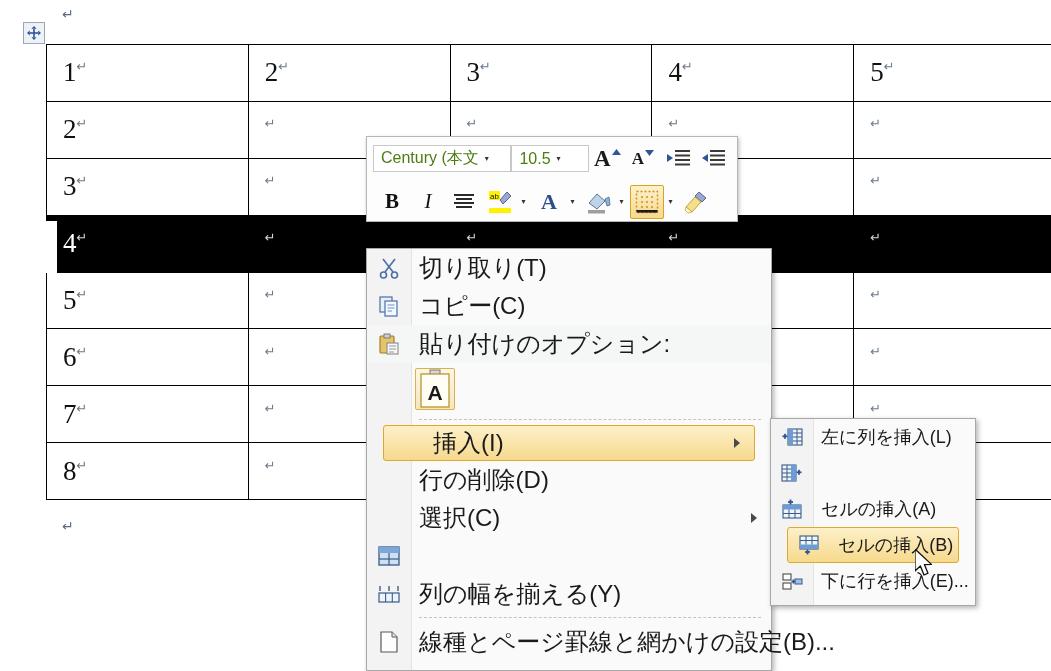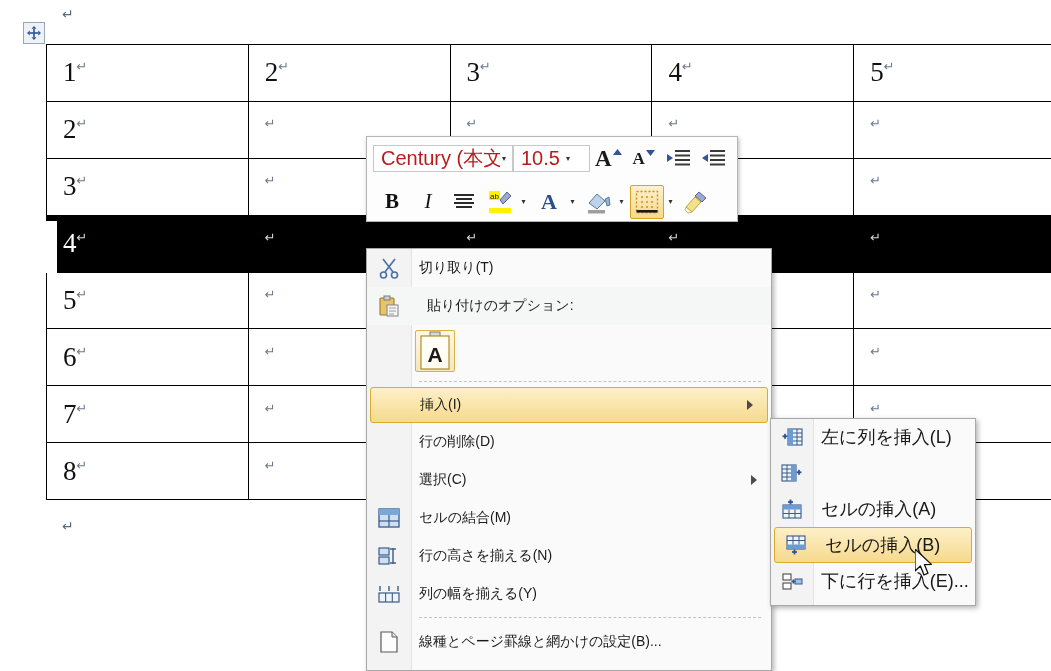--- a/index.html
+++ b/index.html
@@ -51,21 +51,21 @@
     background:#fdfdfd;border:1px solid #b6b6b6;
     box-shadow:1px 2px 4px rgba(0,0,0,.28);
     box-sizing:border-box;z-index:20;
   }
   .mt-row{display:flex;align-items:center;height:43px;padding:0 6px;box-sizing:border-box;}
   .mt-combo{
     height:27px;border:1px solid #c8c8c8;background:#fff;
     display:flex;align-items:center;box-sizing:border-box;
   }
   .mt-combo .ctext{
-    font-size:20px;color:#b91c1c;padding:0 4px 0 7px;white-space:nowrap;overflow:hidden;
+    font-size:16px;color:#4d7c0f;padding:0 4px 0 7px;white-space:nowrap;overflow:hidden;
     font-family:"Liberation Sans","DejaVu Sans",sans-serif;
   }
   .mt-combo .carrow{font-size:8px;color:#333;padding:0 6px 0 2px;}
   #font-combo{width:140px;}
   #size-combo{width:78px;}
   .mt-btn{
     width:34px;height:34px;display:flex;align-items:center;justify-content:center;
     margin-left:2px;border:1px solid transparent;box-sizing:border-box;border-radius:2px;
   }
   .mt-btn.active{border:1px solid #d9a41c;background:linear-gradient(#fdf1cd,#f7d88d);}
@@ -83,34 +83,33 @@
     box-shadow:2px 2px 5px rgba(0,0,0,.3);
     box-sizing:border-box;z-index:30;
   }
   #ctx-menu .gutter{
     position:absolute;left:0;top:0;width:44px;height:100%;
     background:#f3f3f3;border-right:1px solid #e3e3e3;
   }
   .mi{
     position:relative;display:flex;align-items:center;height:38px;z-index:2;
     font-family:"Liberation Sans","DejaVu Sans",sans-serif;
-    font-size:14px;color:#1a1a1a;box-sizing:border-box;
+    font-size:24px;color:#1a1a1a;box-sizing:border-box;
   }
   .mi .ico{width:44px;height:38px;display:flex;align-items:center;justify-content:center;flex:0 0 44px;}
   .mi .lbl{padding-left:8px;white-space:nowrap;}
   .mi .sub-arrow{position:absolute;right:14px;top:50%;transform:translateY(-50%);
      width:0;height:0;border-left:6px solid #4a4a4a;border-top:5px solid transparent;border-bottom:5px solid transparent;}
   .mi.highlight{
     background:#f5f7f7;
-    gap:8px;
   }
   .mi.selected{
     background:linear-gradient(#fdf0c8,#f6d98d);
     border:1px solid #dcab2d;border-radius:3px;
-    margin:0 3px;height:36px;
+    margin:0 16px;height:36px;
   }
   .mi.selected .ico{flex:0 0 41px;width:41px;}
   .sep{height:1px;margin:4px 10px 4px 52px;border-top:1px dashed #c3c3c3;z-index:2;position:relative;}
   .paste-gallery{display:flex;align-items:center;height:52px;padding-left:48px;position:relative;z-index:2;}
   .paste-item{
     width:40px;height:42px;border:1px solid #d8b34a;background:linear-gradient(#fdf6e3,#f6e6bd);
     display:flex;align-items:flex-end;justify-content:center;box-sizing:border-box;border-radius:2px;
   }
 
   
@@ -337,20 +336,34 @@
         <line x1="5" y1="2" x2="15" y2="15"></line>
             <line x1="17" y1="2" x2="7" y2="15"></line>
         <circle cx="5.5" cy="18" r="3"></circle>
             <circle cx="16.5" cy="18" r="3"></circle>
           </g>
         </svg>
     </span>
     <span class="lbl">切り取り(T)</span>
   </div>
 
+  <div class="mi">
+    <span class="ico">
+      <svg width="22" height="22" viewBox="0 0 22 22">
+        <rect x="2" y="2" width="12" height="15" fill="#e8f0fa" stroke="#4a6fa5" stroke-width="1.2"></rect>
+        <rect x="7" y="6" width="12" height="15" fill="#f5f9ff" stroke="#4a6fa5" stroke-width="1.2"></rect>
+        <g stroke="#6e8fc0" stroke-width="1">
+            <line x1="9.5" y1="10" x2="16.5" y2="10"></line>
+            <line x1="9.5" y1="13" x2="16.5" y2="13"></line>
+            <line x1="9.5" y1="16" x2="14" y2="16"></line>
+          </g>
+      </svg>
+    </span>
+    <span class="lbl">コピー(C)</span>
+  </div>
 
   <div class="mi highlight">
     <span class="ico">
       <svg width="22" height="22" viewBox="0 0 22 22">
         <rect x="2" y="3" width="14" height="17" fill="#e6c46a" stroke="#9a7a22" stroke-width="1.1" rx="1"></rect>
         <rect x="6" y="1" width="6" height="4" fill="#cfcfcf" stroke="#7a7a7a" stroke-width="1"></rect>
         <rect x="9" y="10" width="11" height="11" fill="#f7f7f7" stroke="#8a8a8a" stroke-width="1.1"></rect>
         <g stroke="#9a9a9a" stroke-width="1">
             <line x1="11" y1="13" x2="18" y2="13"></line>
             <line x1="11" y1="16" x2="18" y2="16"></line>
@@ -392,35 +405,22 @@
 
   <div class="mi">
     <span class="ico">
       <svg width="22" height="20" viewBox="0 0 22 20">
         <rect x="1" y="1" width="20" height="18" fill="#cfe0f2" stroke="#3a5a88" stroke-width="1.3"></rect>
         <rect x="1" y="1" width="20" height="6" fill="#7ba6d8"></rect>
         <line x1="11" y1="7" x2="11" y2="19" stroke="#3a5a88" stroke-width="1.2"></line>
         <line x1="1" y1="13" x2="21" y2="13" stroke="#3a5a88" stroke-width="1.2"></line>
       </svg>
     </span>
-    <span class="lbl">セルの結合(M)</span>
-  </div>
-
-  <div class="mi">
-    <span class="ico">
-      <svg width="22" height="20" viewBox="0 0 22 20">
-        <rect x="1" y="2" width="10" height="7" fill="#cfe0f2" stroke="#3a5a88" stroke-width="1.2"></rect>
-        <rect x="1" y="11" width="10" height="7" fill="#cfe0f2" stroke="#3a5a88" stroke-width="1.2"></rect>
-        <line x1="15" y1="2" x2="15" y2="18" stroke="#3a5a88" stroke-width="1.4"></line>
-        <line x1="12" y1="3" x2="18" y2="3" stroke="#3a5a88" stroke-width="1.4"></line>
-        <line x1="12" y1="17" x2="18" y2="17" stroke="#3a5a88" stroke-width="1.4"></line>
-      </svg>
-    </span>
-    <span class="lbl">行の高さを揃える(N)</span>
-  </div>
+  </div>
+
 
   <div class="mi">
     <span class="ico">
       <svg width="22" height="20" viewBox="0 0 22 20">
         <line x1="2" y1="2" x2="2" y2="7" stroke="#3a5a88" stroke-width="1.4"></line>
         <line x1="11" y1="2" x2="11" y2="7" stroke="#3a5a88" stroke-width="1.4"></line>
         <line x1="20" y1="2" x2="20" y2="7" stroke="#3a5a88" stroke-width="1.4"></line>
         <rect x="1" y="9" width="20" height="9" fill="#eef4fb" stroke="#3a5a88" stroke-width="1.2"></rect>
         <line x1="7.6" y1="9" x2="7.6" y2="18" stroke="#3a5a88" stroke-width="1.1"></line>
         <line x1="14.3" y1="9" x2="14.3" y2="18" stroke="#3a5a88" stroke-width="1.1"></line>

